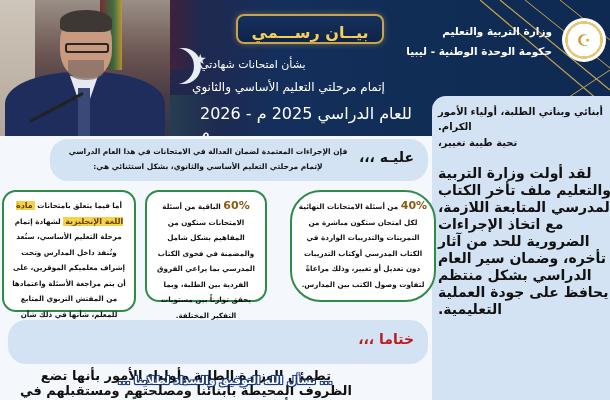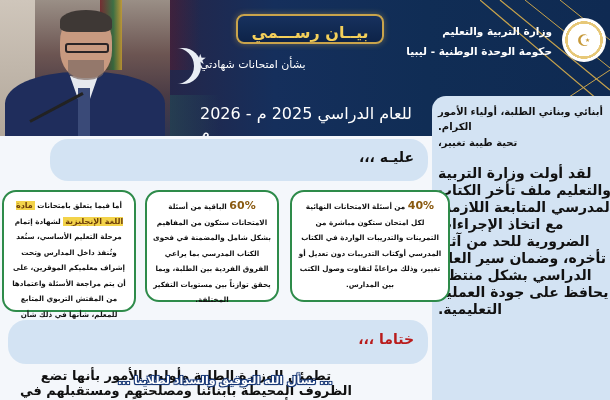--- a/index.html
+++ b/index.html
@@ -88,22 +88,22 @@
   }
   .aleih .label { position:absolute; right:14px; top:10px; font-size:14px; font-weight:bold; color:#111; }
   .aleih .text { position:absolute; right:70px; top:5px; width:300px; font-size:7.5px; font-weight:bold; line-height:15px; text-align:center; color:#111; }
 
   .card {
     position:absolute; top:190px; border:2px solid #2e8b4a; border-radius:14px; background:#fff;
     padding: 6px 6px; text-align:center; font-size:7.2px; line-height:15.5px; font-weight:bold; color:#111;
   }
   .card .pct { color:#8a5a10; font-size:11px; font-weight:bold; }
   .card .hl { background:#f3d34a; color:#6b3d0a; font-size:8px; padding:0 2px; }
-  .card.c1 { left:290px; width:160px; height:112px; }
-  .card.c2 { left:145px; width:134px; height:112px; }
+  .card.c1 { left:290px; width:146px; height:112px;border-radius:31px; }
+  .card.c2 { left:145px; width:122px; height:112px; }
   .card.c3 { left:2px; width:134px; height:122px; }
 
   .khitam {
     position:absolute; left:8px; top:320px; width:420px; height:44px;
     background:#d3e3f3; border-radius:18px;
   }
   .khitam .label { position:absolute; right:14px; top:11px; font-size:14px; font-weight:bold; color:#b91c1c; }
   .khitam .text { position:absolute; right:72px; top:6px; width:340px; font-size:13px; font-weight:bold; line-height:15px; text-align:center; color:#111;margin-top:42px; }
 
   .prayer {
@@ -141,38 +141,40 @@
     <line x1="45" y1="0" x2="130" y2="68" stroke="#c9a44c" stroke-width="1"></line>
     <line x1="80" y1="0" x2="130" y2="40" stroke="#c9a44c" stroke-width="1"></line>
     <line x1="30" y1="136" x2="130" y2="70" stroke="#c9a44c" stroke-width="1"></line>
   </svg>
 
   <div class="title-badge">
     <span>بيــان رســـمي</span>
   </div>
 
   <div class="subtitle l1">بشأن امتحانات شهادتي</div>
+  <div class="subtitle l2">إتمام مرحلتي التعليم الأساسي والثانوي</div>
   <div class="subtitle l3">للعام الدراسي 2025 م - 2026 م</div>
 
   <div class="ministry m1">وزارة التربية والتعليم</div>
   <div class="ministry m2">حكومة الوحدة الوطنية - ليبيا</div>
 
   <div class="seal">
       <span>☪</span>
     </div>
 </div>
 
 <div class="side-panel">
   <div class="side-greet">أبنائي وبناتي الطلبة، أولياء الأمور الكرام.</div>
   <div class="side-greet2">تحية طيبة تغيير،</div>
   <div class="side-body">لقد أولت وزارة التربية والتعليم ملف تأخر الكتاب المدرسي المتابعة اللازمة، مع اتخاذ الإجراءات الضرورية للحد من آثار تأخره، وضمان سير العام الدراسي بشكل منتظم يحافظ على جودة العملية التعليمية.</div>
 </div>
 
 <div class="aleih">
   <div class="label">عليـه ،،،</div>
+  <div class="text">فإن الإجراءات المعتمدة لضمان العدالة في الامتحانات في هذا العام الدراسي لإتمام مرحلتي التعليم الأساسي والثانوي، بشكل استثنائي هي:</div>
 </div>
 
 <div class="card c1">
   <span class="pct">40%</span>
   <span>من أسئلة الامتحانات النهائية لكل امتحان ستكون مباشرة من التمرينات والتدريبات الواردة في الكتاب المدرسي أوكتاب التدريبات دون تعديل أو تغيير، وذلك مراعاةً لتفاوت وصول الكتب بين المدارس.</span>
 </div>
 <div class="card c2">
   <span class="pct">60%</span>
   <span>الباقية من أسئلة الامتحانات ستكون من المفاهيم بشكل شامل والمضمنة في فحوى الكتاب المدرسي بما يراعي الفروق الفردية بين الطلبة، وبما يحقق توازناً بين مستويات التفكير المختلفة.</span>
 </div>

